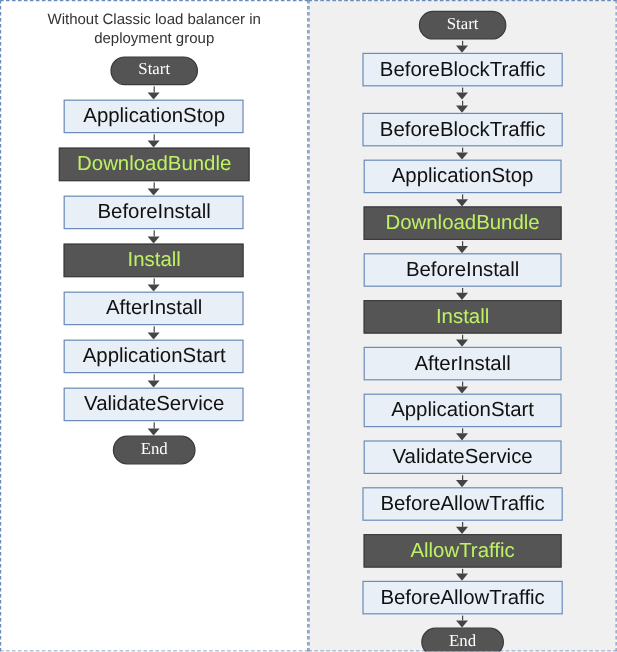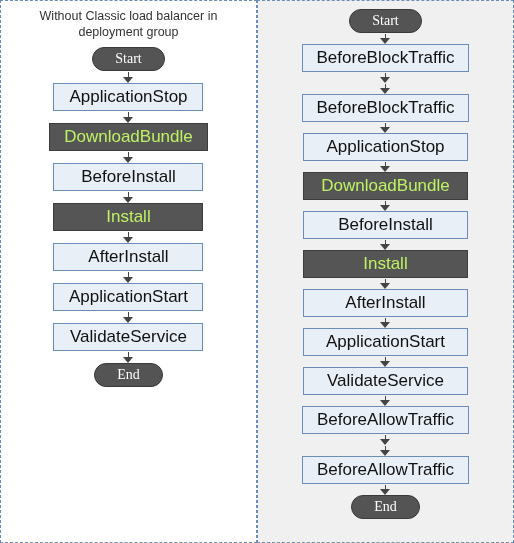--- a/index.html
+++ b/index.html
@@ -179,20 +179,21 @@
       <div class="step">ValidateService</div>
       <div class="arrow-wrap">
         <div class="arrow-stem"></div>
         <div class="arrow-head"></div>
       </div>
       <div class="step">BeforeAllowTraffic</div>
       <div class="arrow-wrap">
         <div class="arrow-stem"></div>
         <div class="arrow-head"></div>
       </div>
+      <div class="step dark">AllowTraffic</div>
       <div class="arrow-wrap">
         <div class="arrow-stem"></div>
         <div class="arrow-head"></div>
       </div>
       <div class="step">BeforeAllowTraffic</div>
       <div class="arrow-wrap">
         <div class="arrow-stem"></div>
         <div class="arrow-head"></div>
       </div>
       <div class="pill">End</div>

